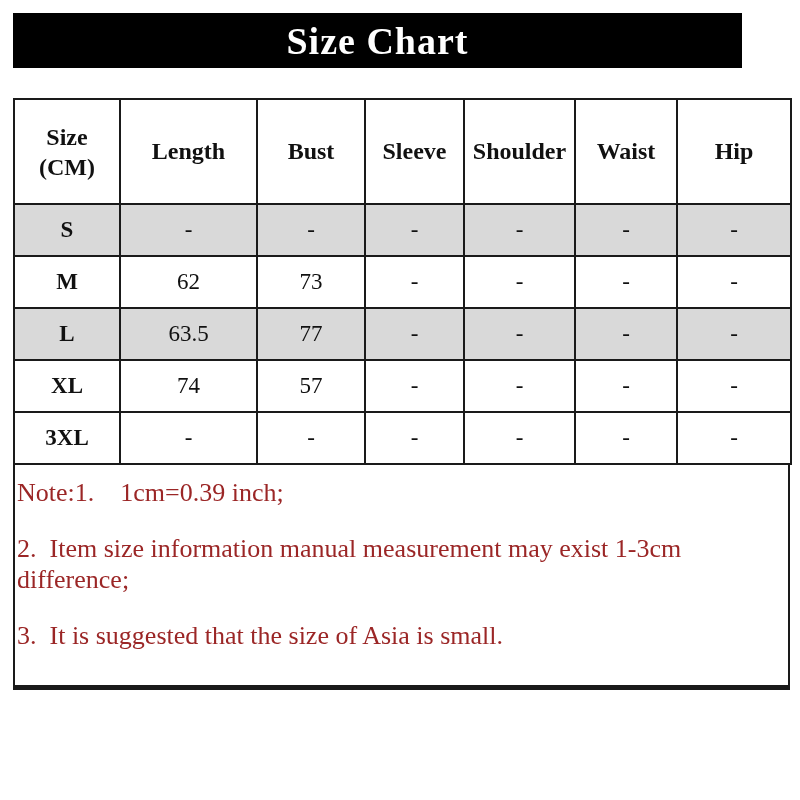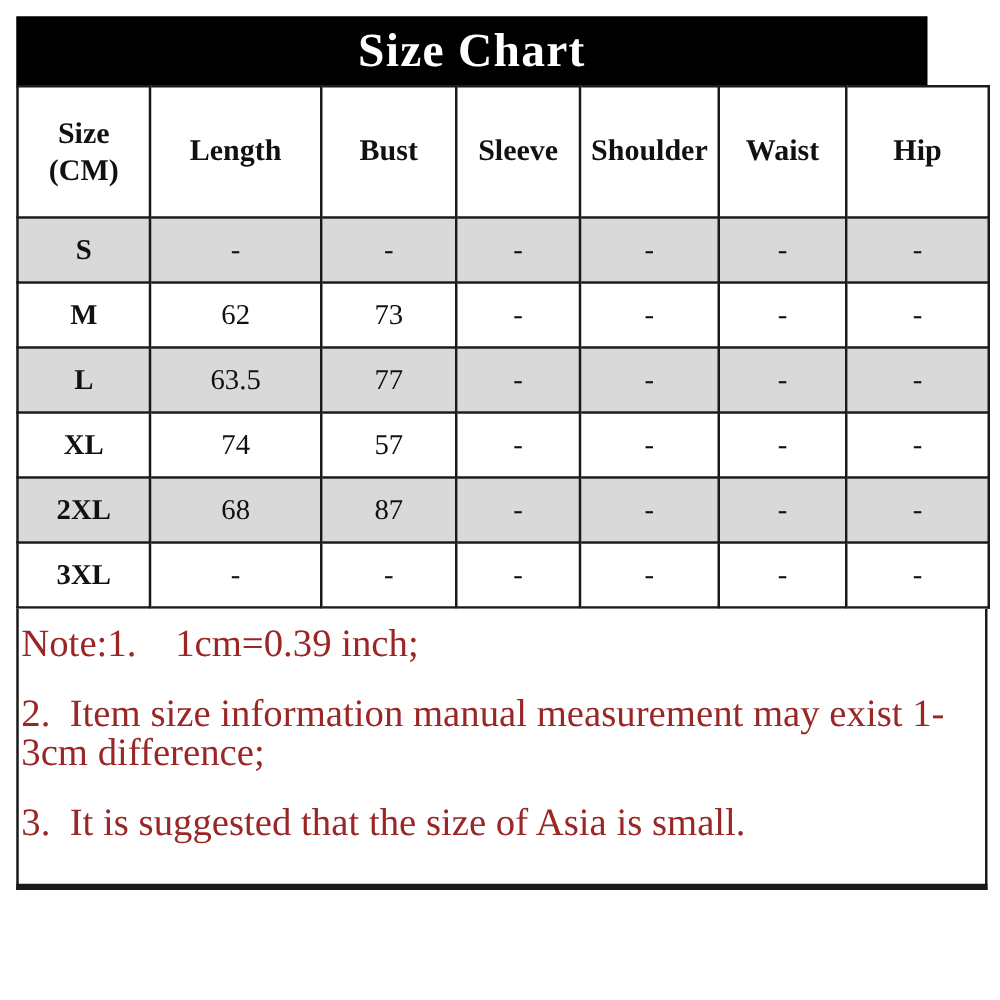--- a/index.html
+++ b/index.html
@@ -27,20 +27,21 @@
     align-items: center;
     justify-content: center;
     font-size: 38px;
     font-weight: bold;
     letter-spacing: 1px;
   }
   table.size-table {
     width: 777px;
     border-collapse: collapse;
     table-layout: fixed;
+    margin-top: 30px;
   }
   table.size-table th, table.size-table td {
     border: 2px solid #1a1a1a;
     text-align: center;
     vertical-align: middle;
     color: #111111;
     padding: 0;
     overflow: hidden;
   }
   table.size-table th {
@@ -60,21 +61,21 @@
     border-left: 2px solid #1a1a1a;
     border-right: 2px solid #1a1a1a;
     border-bottom: 5px solid #1a1a1a;
     padding-top: 12px;
     background: #ffffff;
   }
   .notes-box p {
     margin: 0 0 25px 0;
     padding-left: 2px;
     line-height: 31px;
-    font-size: 31px;
+    font-size: 26px;
     color: #9b2626;
     white-space: pre-wrap;
   }
 </style>
 </head>
 <body>
 
 <div class="page">
   <div class="content">
 
@@ -136,29 +137,20 @@
         </tr>
         <tr class="plain">
           <td class="size-cell">XL</td>
           <td>74</td>
           <td>57</td>
           <td>-</td>
           <td>-</td>
           <td>-</td>
           <td>-</td>
         </tr>
-        <tr class="shaded">
-          <td class="size-cell">2XL</td>
-          <td>68</td>
-          <td>87</td>
-          <td>-</td>
-          <td>-</td>
-          <td>-</td>
-          <td>-</td>
-        </tr>
         <tr class="plain">
           <td class="size-cell">3XL</td>
           <td>-</td>
           <td>-</td>
           <td>-</td>
           <td>-</td>
           <td>-</td>
           <td>-</td>
         </tr>
       </tbody>

